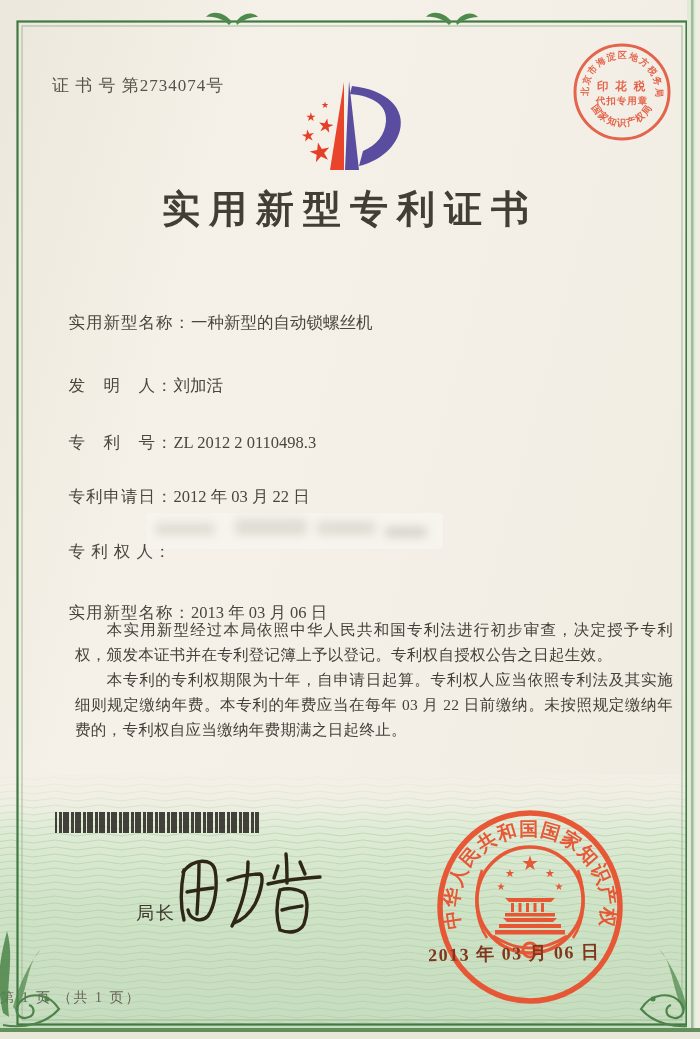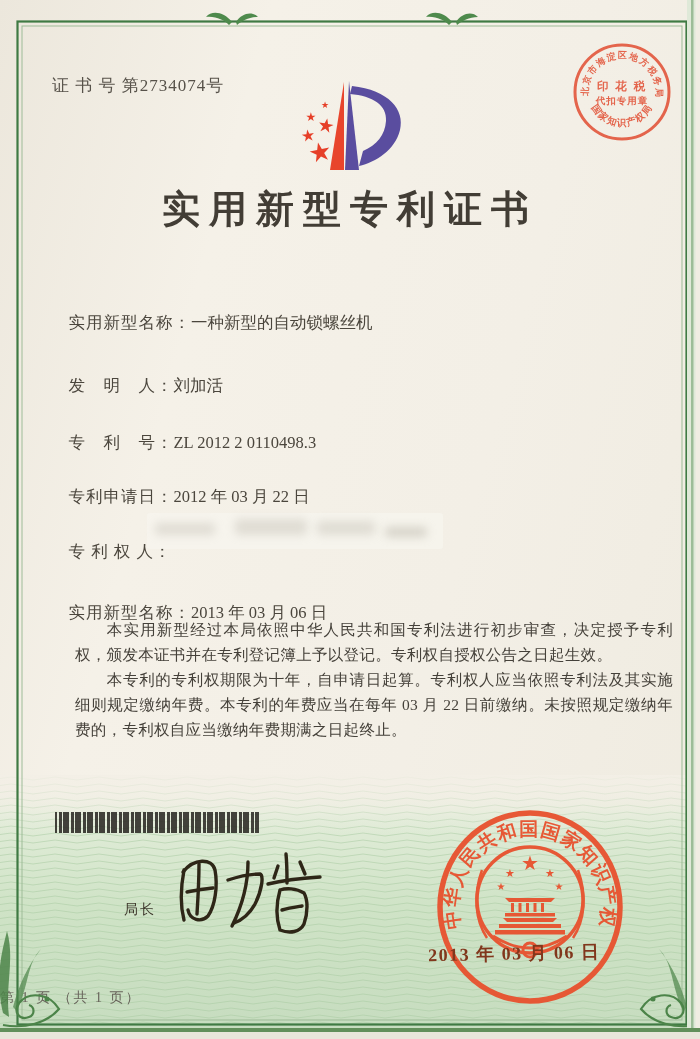--- a/index.html
+++ b/index.html
@@ -17,21 +17,21 @@
   .para-block{left:52px;top:617px;width:598px;font-size:15.5px;line-height:25px;
               text-align:justify;color:#45413a;z-index:2;margin-left:23px;}
   .para-block p{margin:0;text-indent:2.05em;letter-spacing:.3px;}
   .green-band{left:0;top:775px;width:700px;height:264px;z-index:0;}
   .barcode{left:55px;top:812px;width:204px;height:21px;z-index:2;
     background-image:
       repeating-linear-gradient(90deg,#26241f 0 2px,transparent 2px 4px),
       repeating-linear-gradient(90deg,#26241f 0 1px,transparent 1px 6px),
       repeating-linear-gradient(90deg,transparent 0 9px,#26241f 9px 12px);
     opacity:.85;}
-  .role{left:124px;top:901px;font-size:14px;letter-spacing:2px;color:#3e382c;z-index:2;}
+  .role{left:136px;top:901px;font-size:18px;letter-spacing:2px;color:#3e382c;z-index:2;}
   .sig-svg{left:168px;top:850px;z-index:2;}
   .seal-svg{left:425px;top:800px;z-index:3;}
   .stamp-svg{left:570px;top:40px;z-index:3;}
   .logo-svg{left:273px;top:74px;z-index:2;}
   .seal-date{left:428px;top:941px;width:220px;font-size:18px;font-weight:700;color:#81371c;
              letter-spacing:1.5px;transform:rotate(-1.2deg);z-index:4;white-space:pre;}
   .footer{left:0;top:989px;width:100%;text-align:left;font-size:14px;color:#67635a;
           letter-spacing:2px;z-index:2;}
   .redact{left:147px;top:513px;width:296px;height:36px;background:rgba(248,246,240,.65);
           border-radius:3px;z-index:2;}

